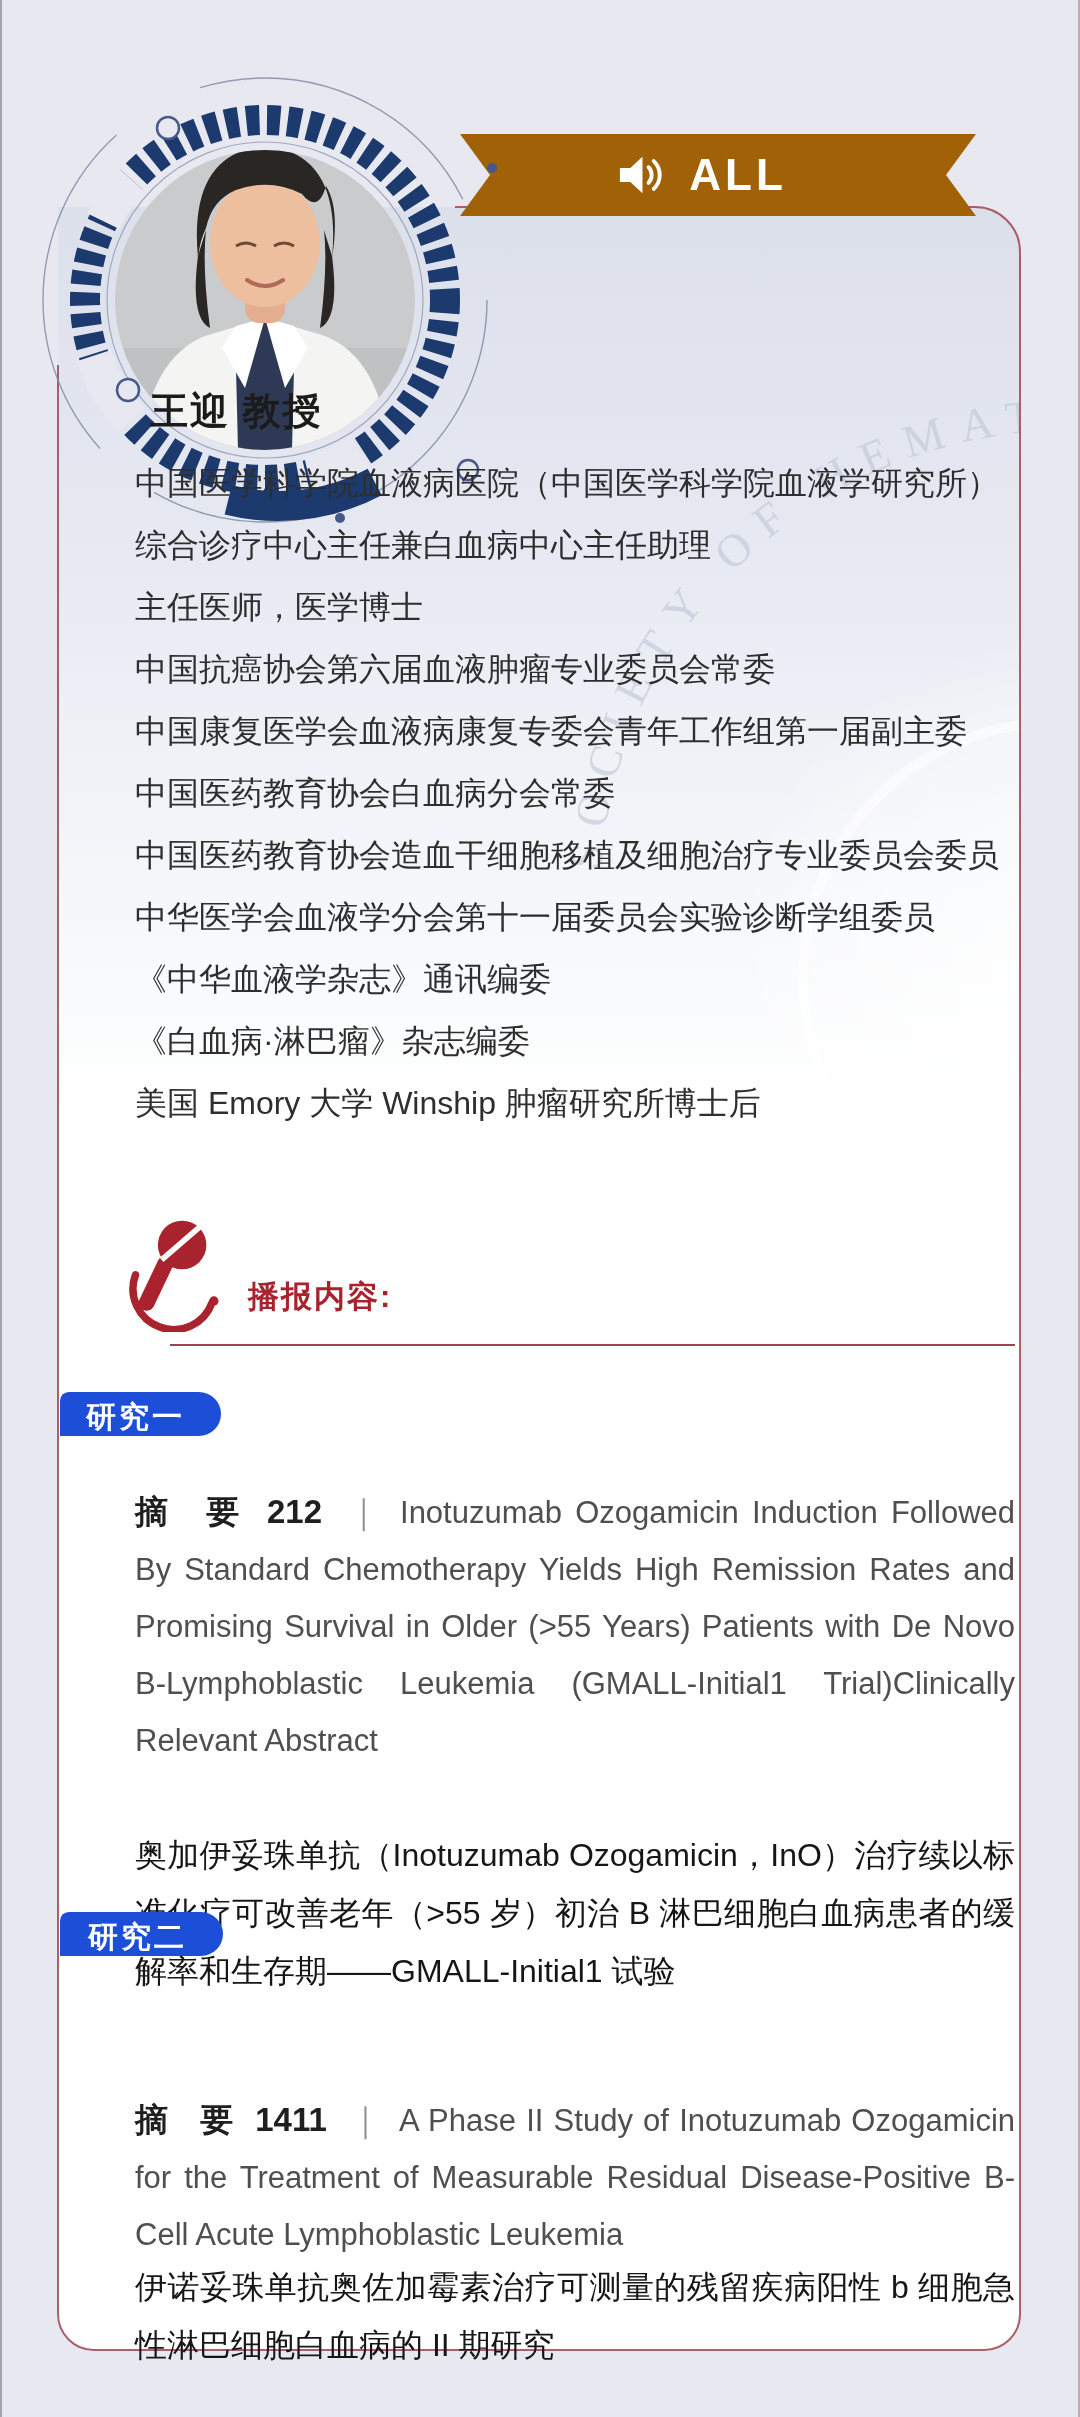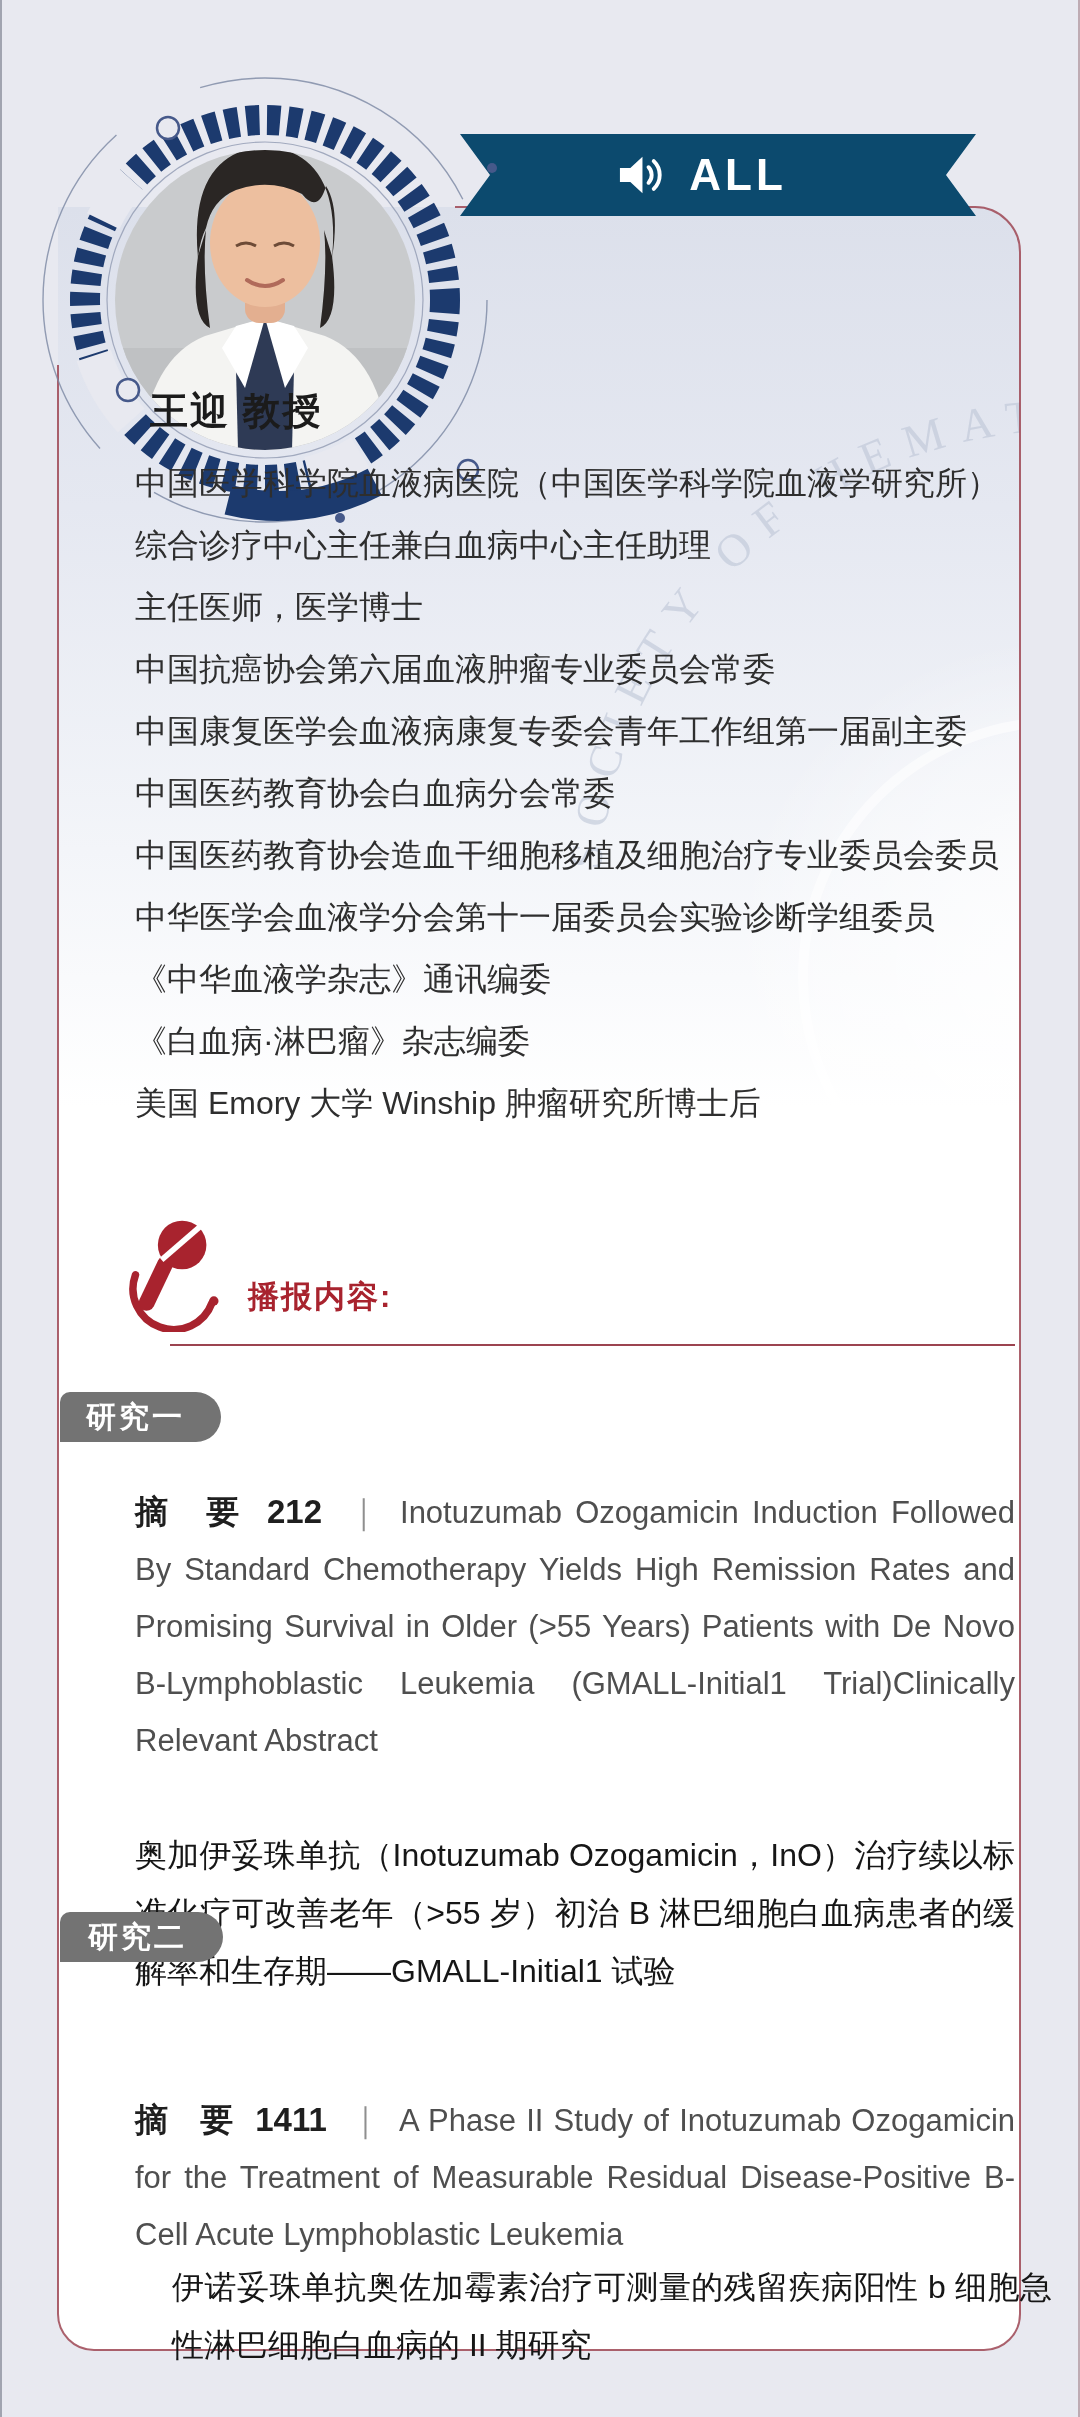--- a/index.html
+++ b/index.html
@@ -18,21 +18,21 @@
     border-radius:0 45px 36px 36px;
     background:linear-gradient(180deg,#dce0eb 0%,#e5e8f1 14%,#f3f5f9 30%,#ffffff 42%,#ffffff 100%);
     overflow:hidden;
   }
   .frame-svg{position:absolute;left:0;top:0;width:1080px;height:2417px;pointer-events:none;}
   .watermark{position:absolute;left:0;top:0;pointer-events:none;}
 
   
   .banner{
     position:absolute;left:460px;top:134px;width:516px;height:82px;
-    background:#0c4a6e;
+    background:#a16207;
     clip-path:polygon(0 0,100% 0,calc(100% - 30px) 50%,100% 100%,0 100%,30px 50%);
     display:flex;align-items:center;justify-content:center;gap:24px;
     cursor:pointer;
   }
   .banner-inner{display:flex;align-items:center;gap:24px;transform:translateX(-18px);}
   .banner-label{color:#fff;font-size:44px;font-weight:bold;letter-spacing:4px;}
 
   
   .avatar{position:absolute;left:40px;top:18px;width:470px;height:520px;}
 
@@ -40,34 +40,34 @@
   .name{position:absolute;left:150px;top:386px;font-size:38px;font-weight:bold;color:#1b1b1b;letter-spacing:2px;}
   .creds{position:absolute;left:135px;top:452px;width:880px;}
   .cred-line{height:62px;line-height:62px;font-size:32px;font-weight:500;color:#2e2e2e;white-space:nowrap;}
 
   .mic-row{position:absolute;left:128px;top:1214px;width:600px;height:120px;}
   .mic-icon{position:absolute;left:0;top:0;width:112px;height:118px;}
   .mic-label{position:absolute;left:120px;top:62px;font-size:31px;font-weight:bold;color:#a8232e;letter-spacing:2px;}
   .divider{position:absolute;left:170px;top:1344px;width:845px;height:2px;background:#9c4450;}
 
   .badge{
-    position:absolute;left:60px;height:50px;line-height:50px;
-    background:#737373;color:#ffffff;font-size:30px;font-weight:bold;letter-spacing:3px;
+    position:absolute;left:60px;height:44px;line-height:50px;
+    background:#1d4ed8;color:#ffffff;font-size:30px;font-weight:bold;letter-spacing:3px;
     padding:0 36px 0 26px;border-radius:10px 25px 25px 0;
   }
   #badge-1{top:1392px;}
   #badge-2{top:1912px;padding-left:28px;}
 
   .para{position:absolute;left:135px;width:880px;text-align:justify;}
   .para-en{font-size:31px;line-height:57px;color:#4f4f4f;font-weight:400;}
   .para-zh{font-size:32px;line-height:58px;color:#161616;font-weight:normal;}
   #para1-en{top:1452px;}
   #para1-zh{top:1794px;}
   #para2-en{top:2060px;}
-  #para2-zh{top:2226px;margin-left:37px;}
+  #para2-zh{top:2226px;}
   .abs-label{font-weight:bold;color:#1f1f1f;font-size:33px;letter-spacing:10px;}
   .abs-num{font-weight:bold;color:#1f1f1f;font-size:33px;margin-right:12px;}
   .abs-sep{color:#8f8f8f;font-weight:300;margin-right:16px;font-size:33px;}
 </style>
 </head>
 <body>
 
 <div id="canvas">
 
   <div class="card">

